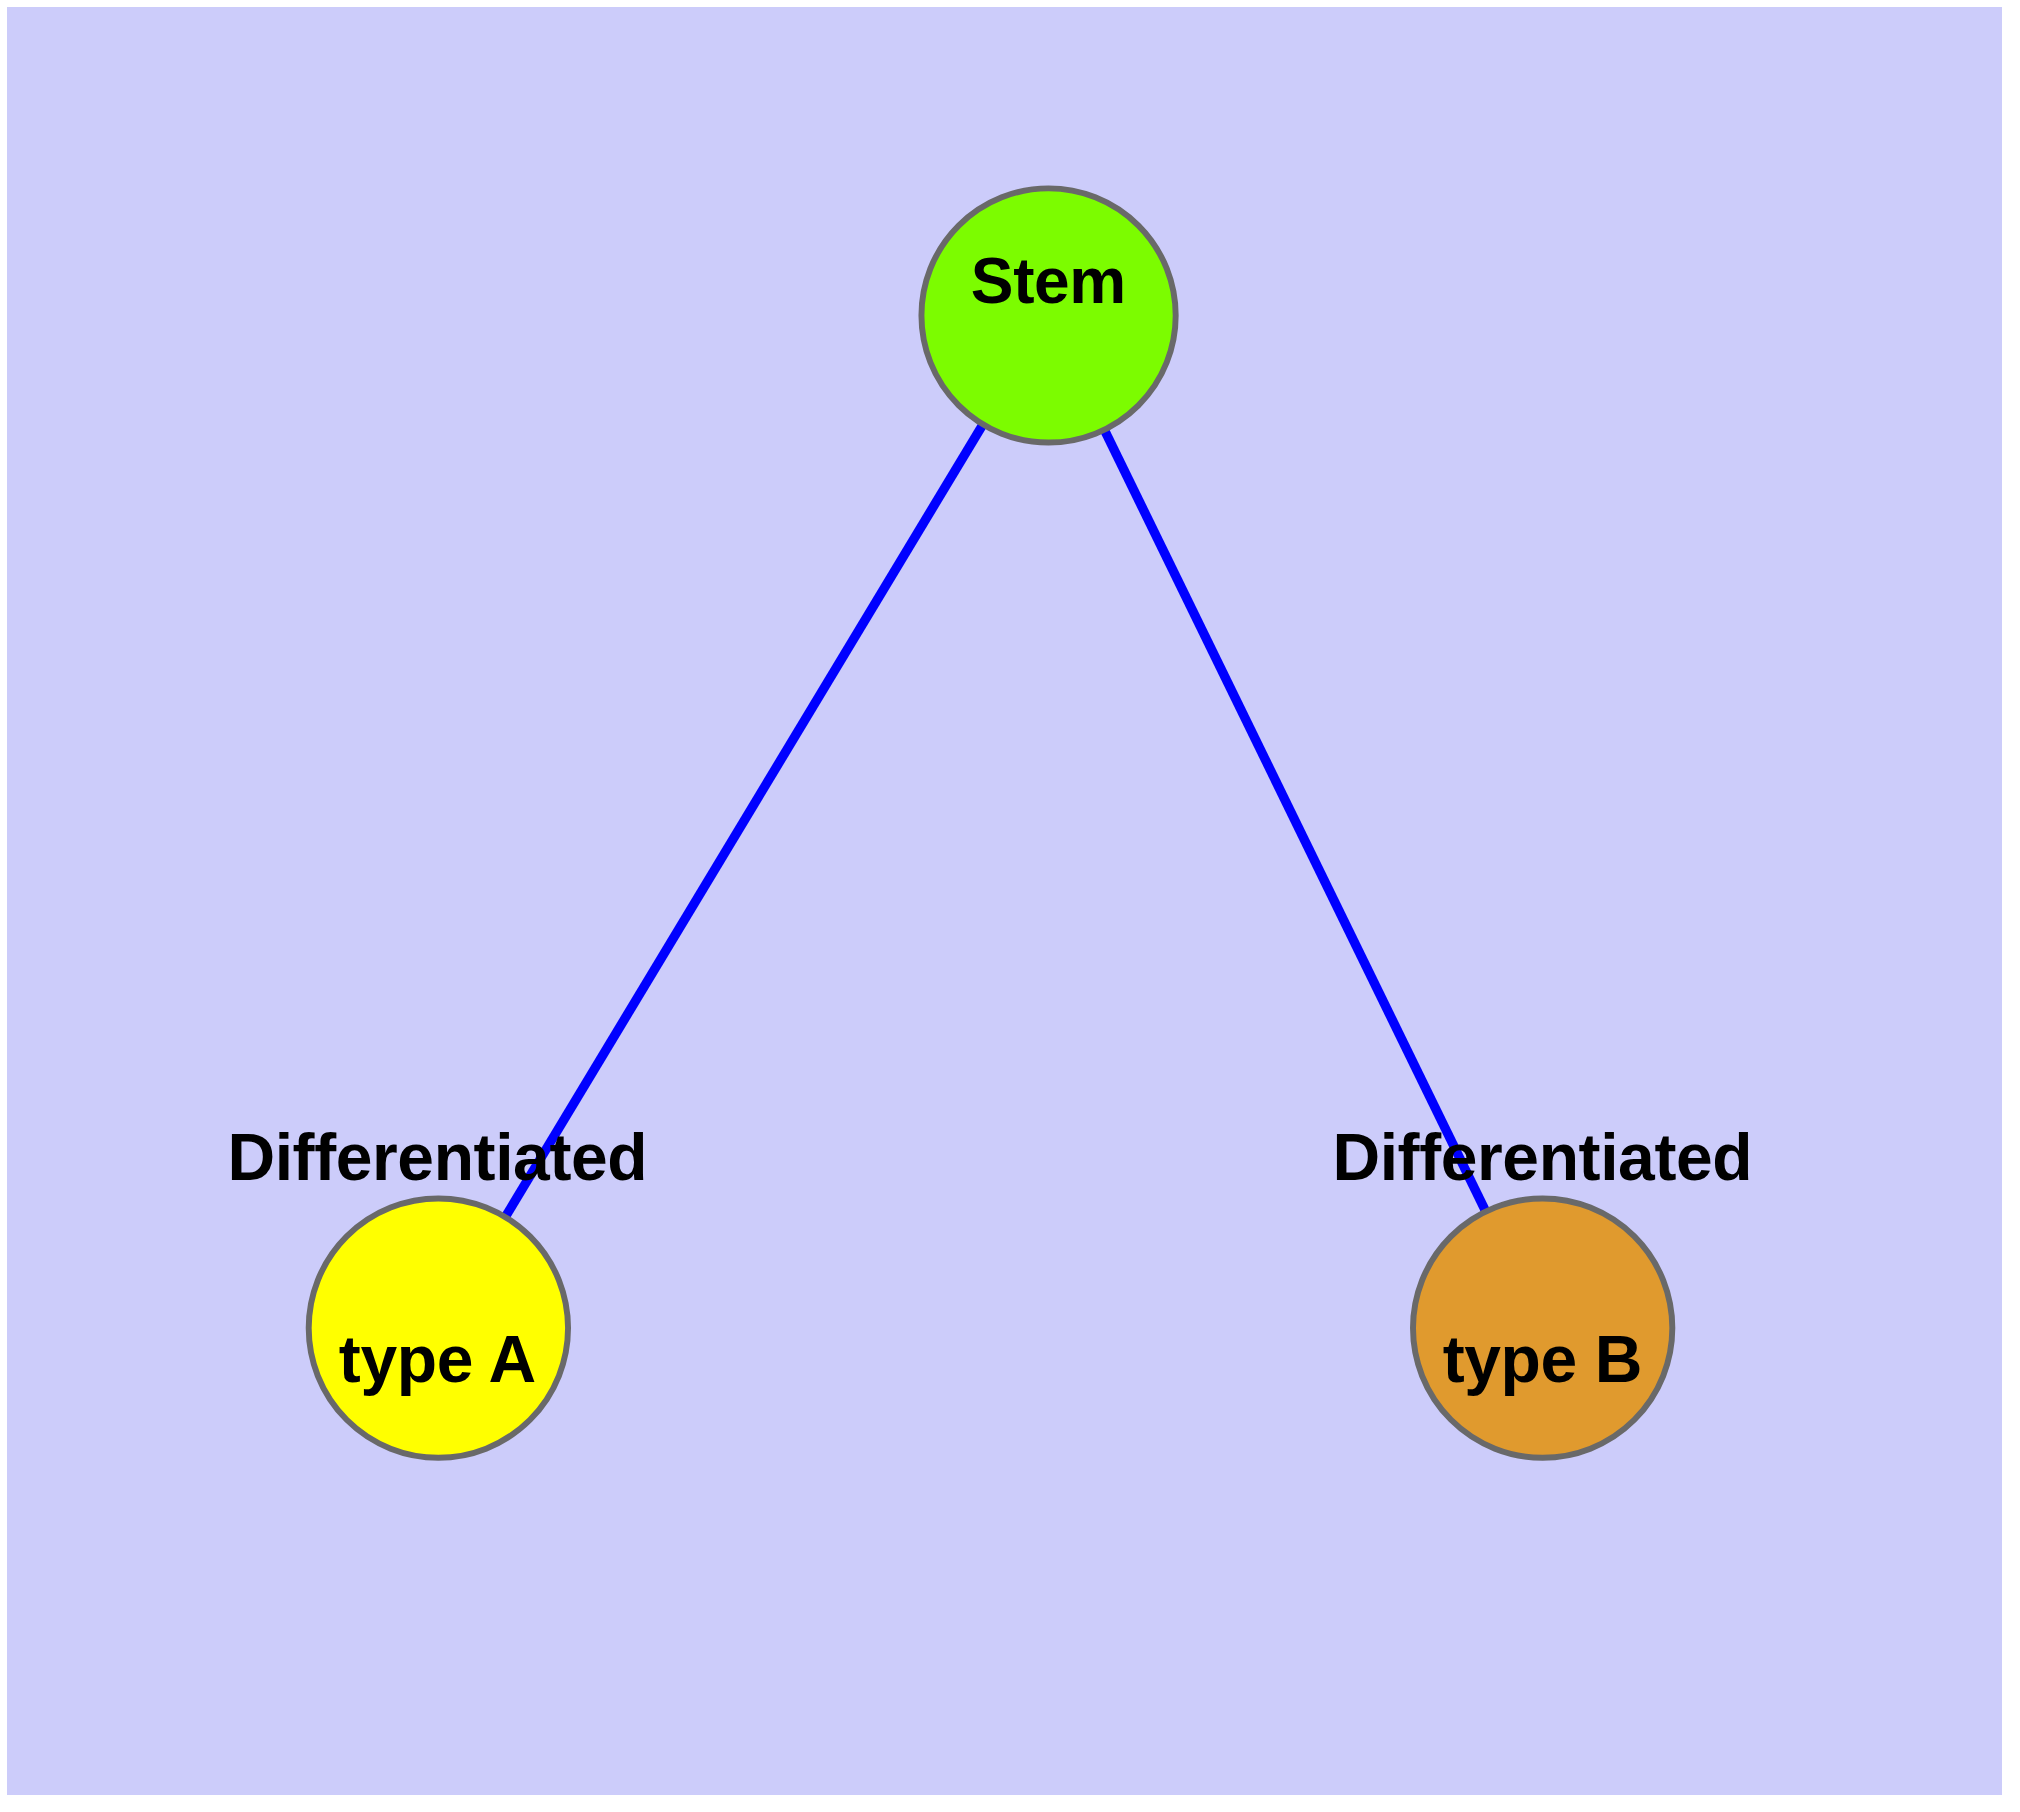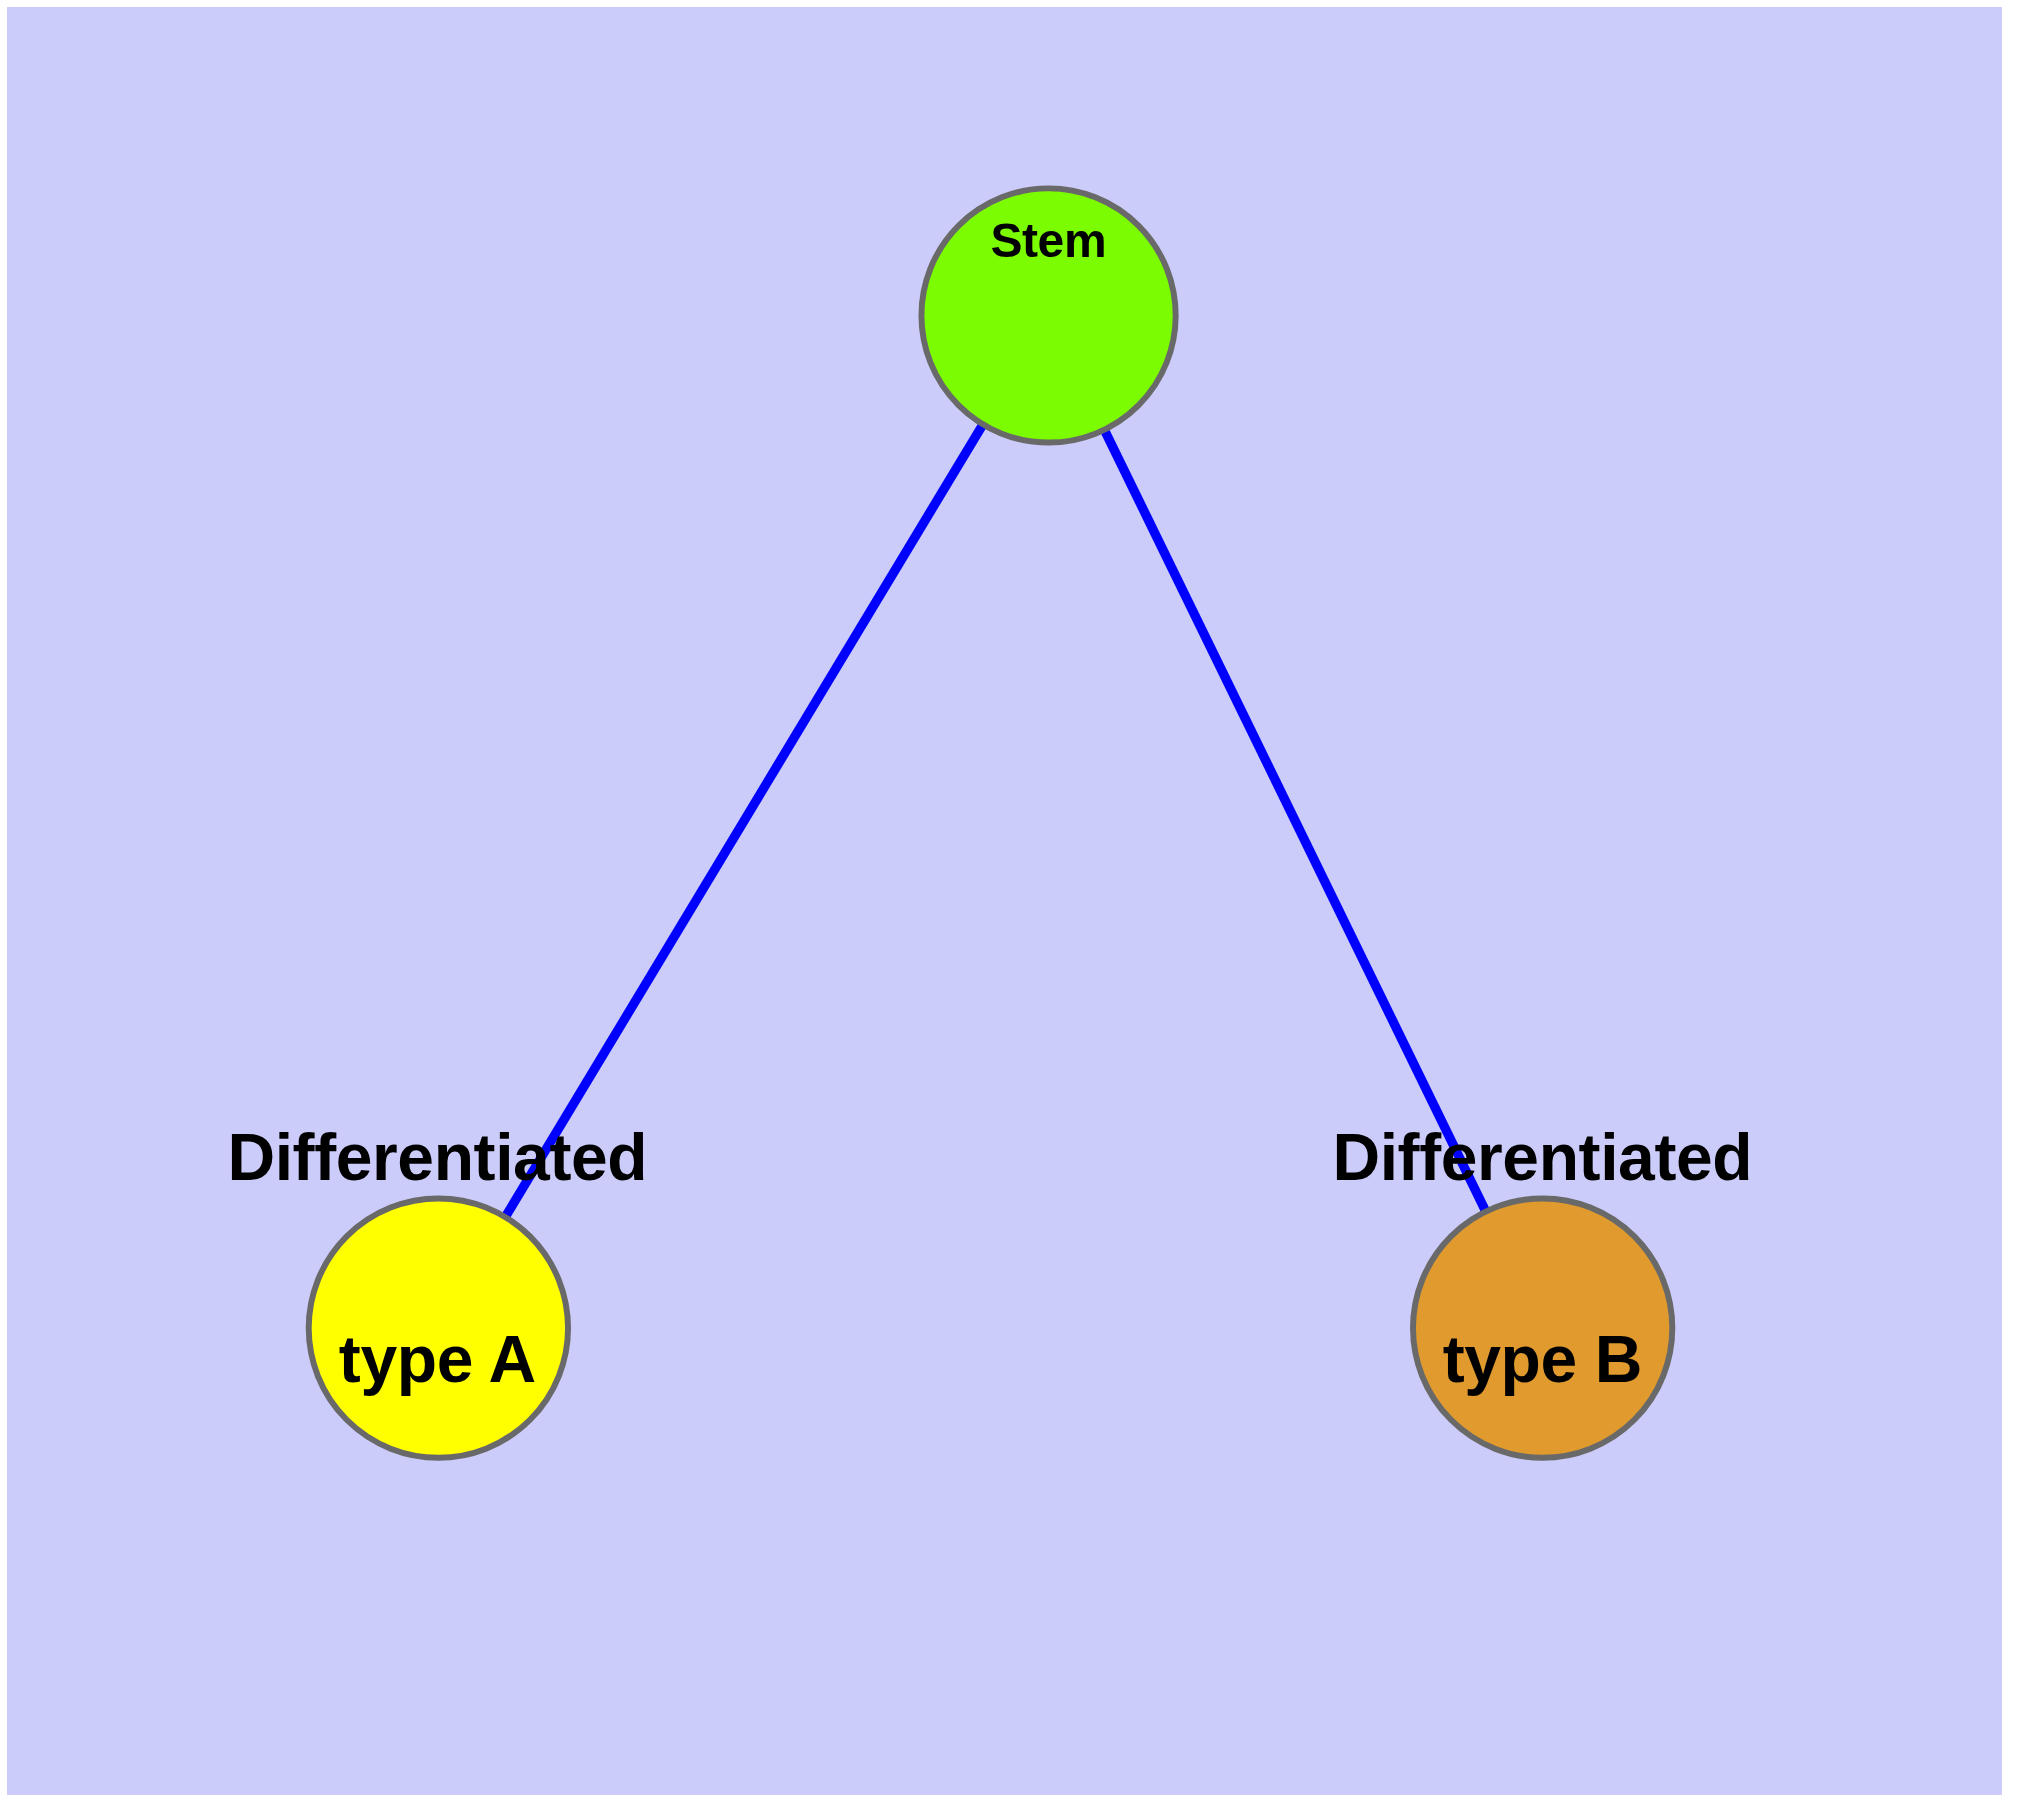--- a/index.html
+++ b/index.html
@@ -46,21 +46,21 @@
     white-space: pre;
     pointer-events: none;
     letter-spacing: -0.4px;
   }
   .label-positioner {
     position: absolute;
     width: 1017px;
     margin-left: -509px;
     text-align: center;
   }
-  .label-stem  { left: 1042px; top: 276px; font-size: 48px; }
+  .label-stem  { left: 1042px; top: 276px; font-size: 64px; }
   .label-typea { left: 431px;  top: 1253px; font-size: 66px; }
   .label-typeb { left: 1536px; top: 1253px; font-size: 66px; }
 </style>
 </head>
 <body>
 
 <div id="graph-canvas">
   <div id="graph-plot-area" style="background: rgb(204, 204, 250);">
 
     <svg id="graph-svg" viewBox="0 0 2354 2110" preserveAspectRatio="none">

